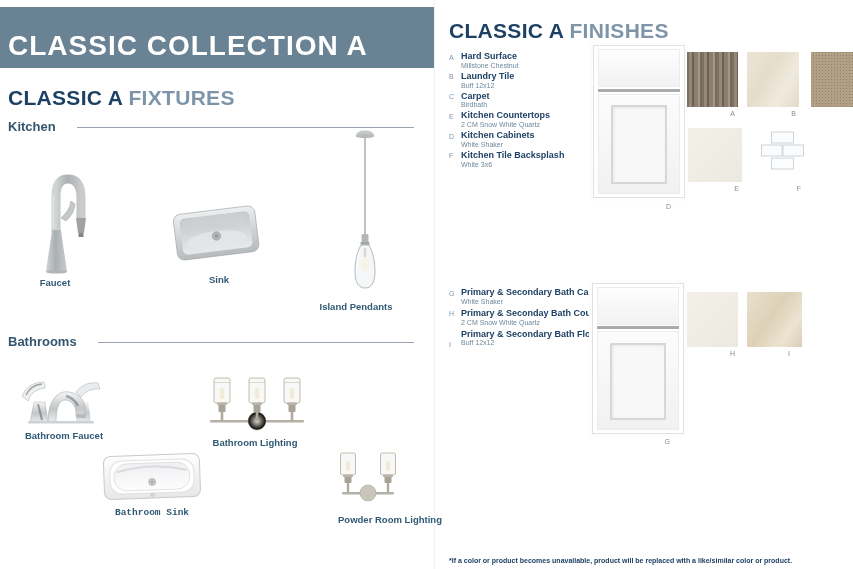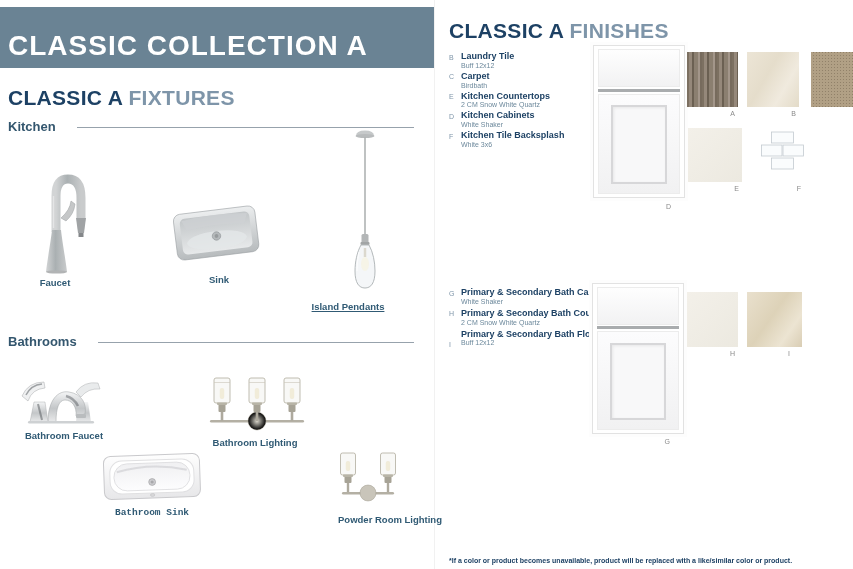--- a/index.html
+++ b/index.html
@@ -116,21 +116,21 @@
     <path d="M15,8 Q15,2.5 24,2.5 Q33,2.5 33,8 Z" fill="#c6c9ca"></path>
     <ellipse cx="24" cy="8" rx="9.5" ry="2" fill="#b8bbbc"></ellipse>
     <rect x="23.2" y="9" width="1.6" height="97" fill="#b0b3b4"></rect>
     <rect x="20.5" y="106" width="7" height="10" rx="1.5" fill="#b3b6b7"></rect>
     <rect x="19.5" y="114" width="9" height="3" rx="1" fill="#a2a5a6"></rect>
     <path d="M20,117 L28,117 C32,124 34,134 34,143 C34,155 30,160 24,160 C18,160 14,155 14,143 C14,134 16,124 20,117 Z" fill="rgba(233,238,241,0.5)" stroke="#b4b9bb" stroke-width="1"></path>
     <rect x="22.8" y="120" width="2.4" height="9" fill="#c9c4b2" opacity="0.6"></rect>
     <ellipse cx="24" cy="136" rx="4" ry="7" fill="#f6f3e4" opacity="0.85"></ellipse>
     <path d="M18,124 C16.5,130 16,136 16,143" stroke="#ffffff" stroke-width="1.2" fill="none" opacity="0.7"></path>
   </svg>
-  <div class="item-label" style="left:310px;top:301px;width:76px;text-decoration:underline;">Island Pendants</div>
+  <div class="item-label" style="left:318px;top:301px;width:76px;">Island Pendants</div>
 
   <div class="section-title" style="top:334px;">
     <span class="st">Bathrooms</span>
     <span class="rule"></span>
   </div>
 
   <svg class="fixture" style="left:14px;top:362px;" width="96" height="64" viewBox="0 0 96 64">
     <defs>
       <linearGradient id="gbf" x1="0" y1="0" x2="0" y2="1">
         <stop offset="0" stop-color="#f4f5f6"></stop>
@@ -231,20 +231,27 @@
   </svg>
   <div class="item-label" style="left:318px;top:514px;width:104px;padding-left:20px;">Powder Room Lighting</div>
 
   <h2 class="panel-heading finishes-heading">
     <span class="hp">CLASSIC A</span>
     <span class="hs">FINISHES</span>
   </h2>
 
   <div class="legend legend-top">
     <div class="legend-row">
+      <div class="legend-key">A</div>
+      <div class="legend-text">
+          <div class="legend-name">Hard Surface</div>
+      <div class="legend-detail">Millstone Chestnut</div>
+        </div>
+    </div>
+    <div class="legend-row">
       <div class="legend-key">B</div>
       <div class="legend-text">
           <div class="legend-name">Laundry Tile</div>
       <div class="legend-detail">Buff 12x12</div>
         </div>
     </div>
     <div class="legend-row">
       <div class="legend-key">C</div>
       <div class="legend-text">
           <div class="legend-name">Carpet</div>

